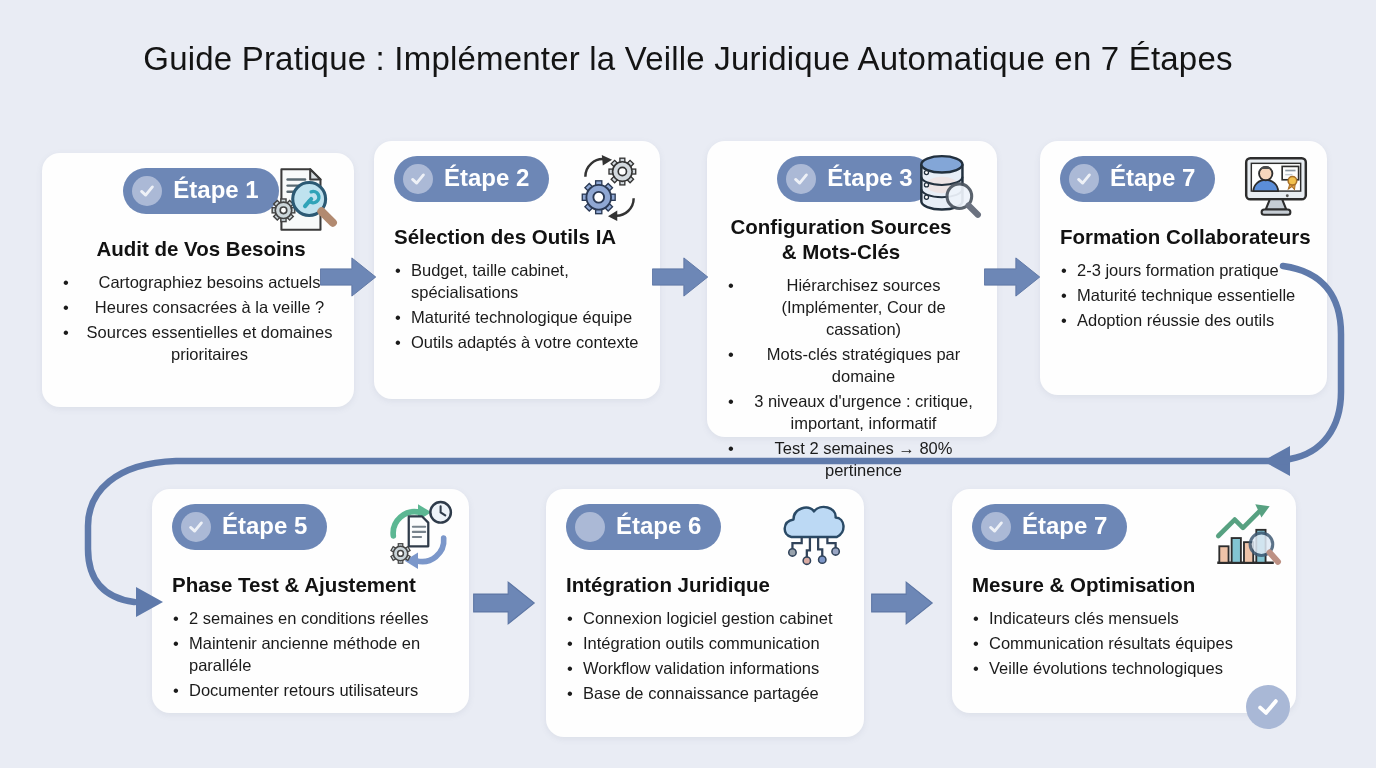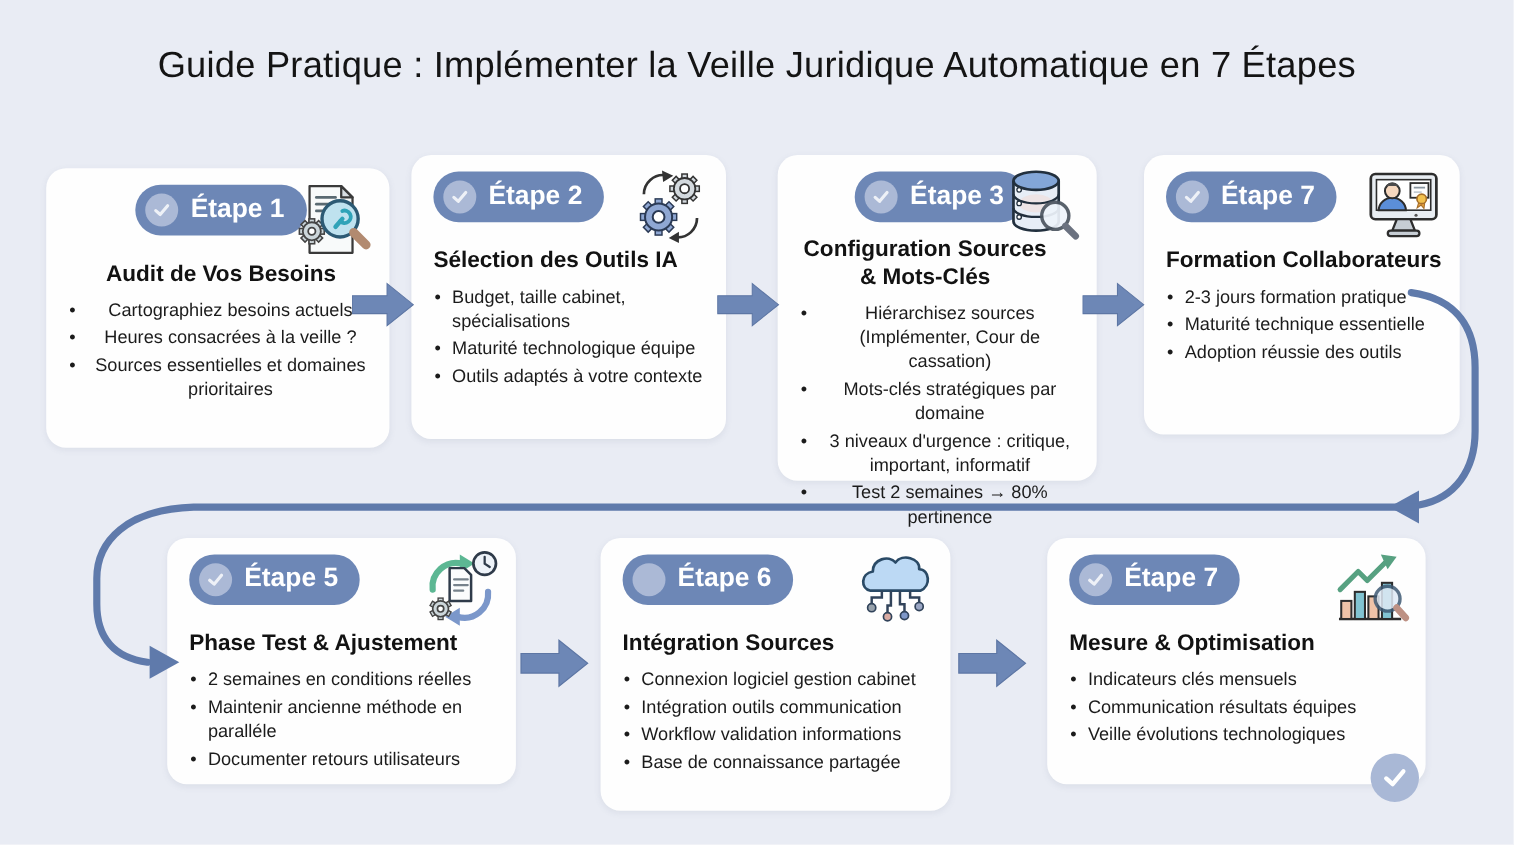--- a/index.html
+++ b/index.html
@@ -265,21 +265,21 @@
         <path d="M25 37 v6 h-9 v7"></path>
         <path d="M33 37 v13 h-3 v8"></path>
         <path d="M41 37 v12 h4 v8"></path>
         <path d="M50 37 v6 h8 v6"></path>
       </g>
       <circle cx="16" cy="52" r="3.6" fill="#98a2ac" stroke="#31435a" stroke-width="1.5"></circle>
       <circle cx="30" cy="60" r="3.6" fill="#d9aba3" stroke="#31435a" stroke-width="1.5"></circle>
       <circle cx="45" cy="59" r="3.6" fill="#7e97c8" stroke="#31435a" stroke-width="1.5"></circle>
       <circle cx="58" cy="51" r="3.6" fill="#9aa6c4" stroke="#31435a" stroke-width="1.5"></circle>
     </svg>
-    <div class="card-title">Intégration Sources</div>
+    <div class="card-title">Intégration Juridique</div>
     <ul>
       <li>Connexion logiciel gestion cabinet</li>
       <li>Intégration outils communication</li>
       <li>Workflow validation informations</li>
       <li>Base de connaissance partagée</li>
     </ul>
   </div>
 
   <div class="card c7 row2">
     <div class="badge">

